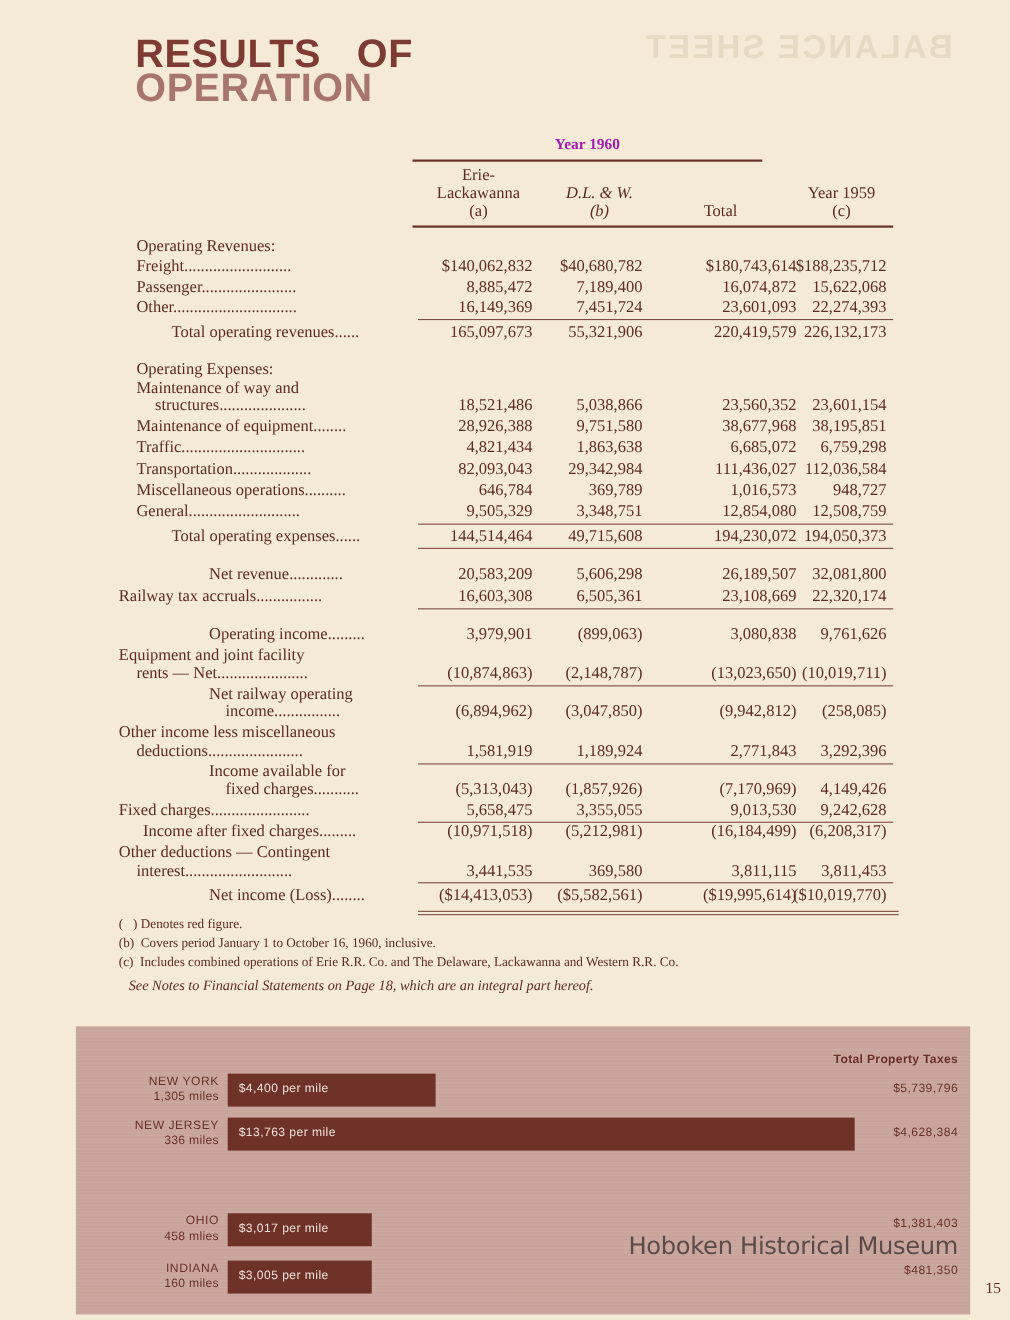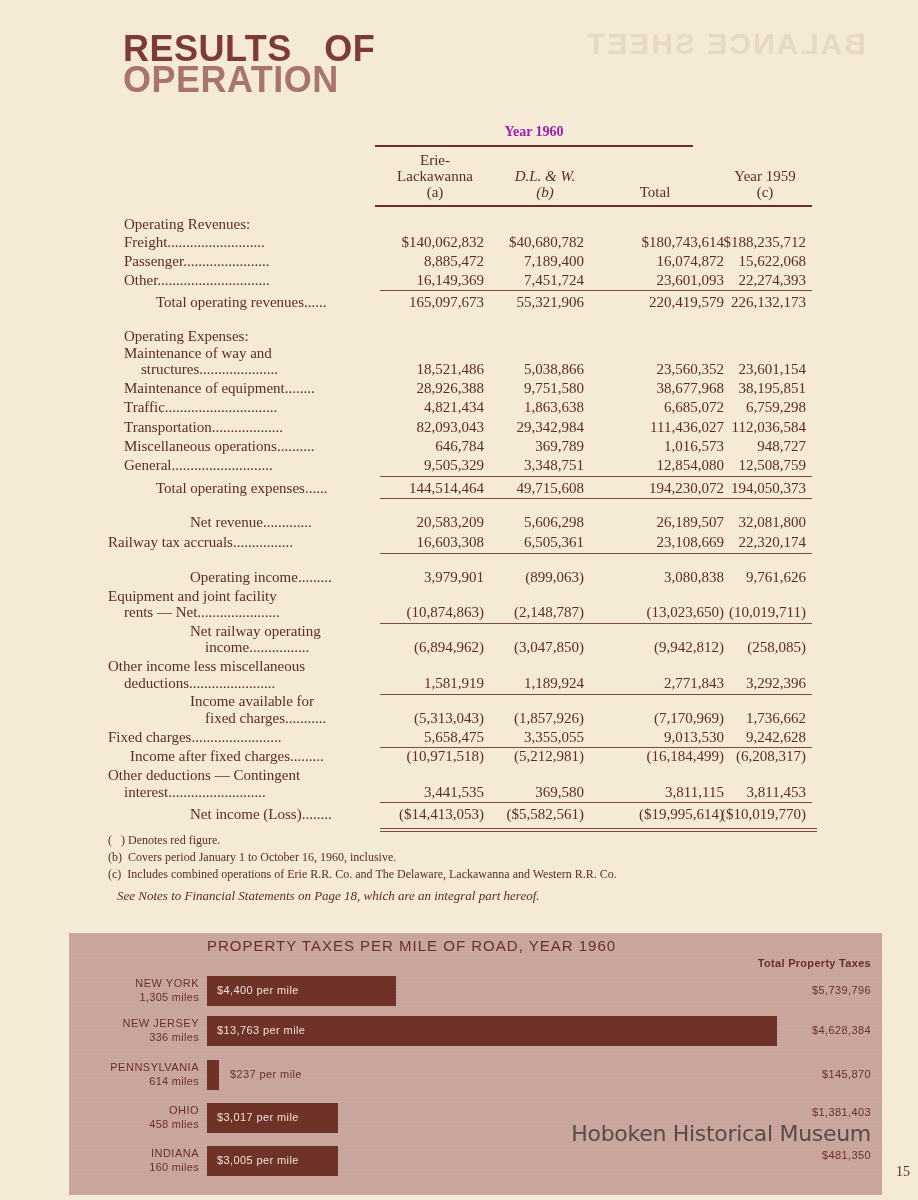--- a/index.html
+++ b/index.html
@@ -244,21 +244,21 @@
 </div>
 <div class="rule thin" style="left:380px; top:694px; width:432px;"></div>
 <div class="row" style="top:692px;">
   <span class="lbl ind3">Income available for</span>
 </div>
 <div class="row" style="top:709px;">
   <span class="lbl" style="left:205px;">fixed charges...........</span>
   <span class="num c1">(5,313,043)</span>
   <span class="num c2">(1,857,926)</span>
   <span class="num c3">(7,170,969)</span>
-  <span class="num c4">1,736,662</span>
+  <span class="num c4">4,149,426</span>
 </div>
 <div class="row" style="top:728px;">
   <span class="lbl">Fixed charges........................</span>
   <span class="num c1">5,658,475</span>
   <span class="num c2">3,355,055</span>
   <span class="num c3">9,013,530</span>
   <span class="num c4">9,242,628</span>
 </div>
 <div class="rule thin" style="left:380px; top:747px; width:432px;"></div>
 <div class="row" style="top:747px;">
@@ -289,21 +289,20 @@
 <div class="rule dbl" style="left:380px; top:828px; width:437px;"></div>
 
 <div class="notes">
   <div style="white-space:pre;">(   ) Denotes red figure.</div>
   <div style="white-space:pre;">(b)  Covers period January 1 to October 16, 1960, inclusive.</div>
   <div style="white-space:pre;">(c)  Includes combined operations of Erie R.R. Co. and The Delaware, Lackawanna and Western R.R. Co.</div>
   <div class="see">See Notes to Financial Statements on Page 18, which are an integral part hereof.</div>
 </div>
 
 <div class="chart">
-  <div class="ctitle">PROPERTY TAXES PER MILE OF ROAD, YEAR 1960</div>
   <div class="tpt">Total Property Taxes</div>
 
   <div class="bar-row" style="top:43px;">
     <div class="state">
       <div>NEW YORK</div>
       <div class="miles">1,305 miles</div>
     </div>
     <div class="bar" style="width:189px;"></div>
     <div class="blabel in">$4,400 per mile</div>
     <div class="total">$5,739,796</div>
@@ -312,29 +311,20 @@
   <div class="bar-row" style="top:83px;">
     <div class="state">
       <div>NEW JERSEY</div>
       <div class="miles">336 miles</div>
     </div>
     <div class="bar" style="width:570px;"></div>
     <div class="blabel in">$13,763 per mile</div>
     <div class="total">$4,628,384</div>
   </div>
 
-  <div class="bar-row" style="top:127px;">
-    <div class="state">
-      <div>PENNSYLVANIA</div>
-      <div class="miles">614 miles</div>
-    </div>
-    <div class="bar" style="width:12px;"></div>
-    <div class="blabel out" style="left:161px;">$237 per mile</div>
-    <div class="total">$145,870</div>
-  </div>
 
   <div class="bar-row" style="top:170px;">
     <div class="state">
       <div>OHIO</div>
       <div class="miles">458 mlies</div>
     </div>
     <div class="bar" style="width:131px;"></div>
     <div class="blabel in">$3,017 per mile</div>
     <div class="total" style="top:3px;">$1,381,403</div>
   </div>

